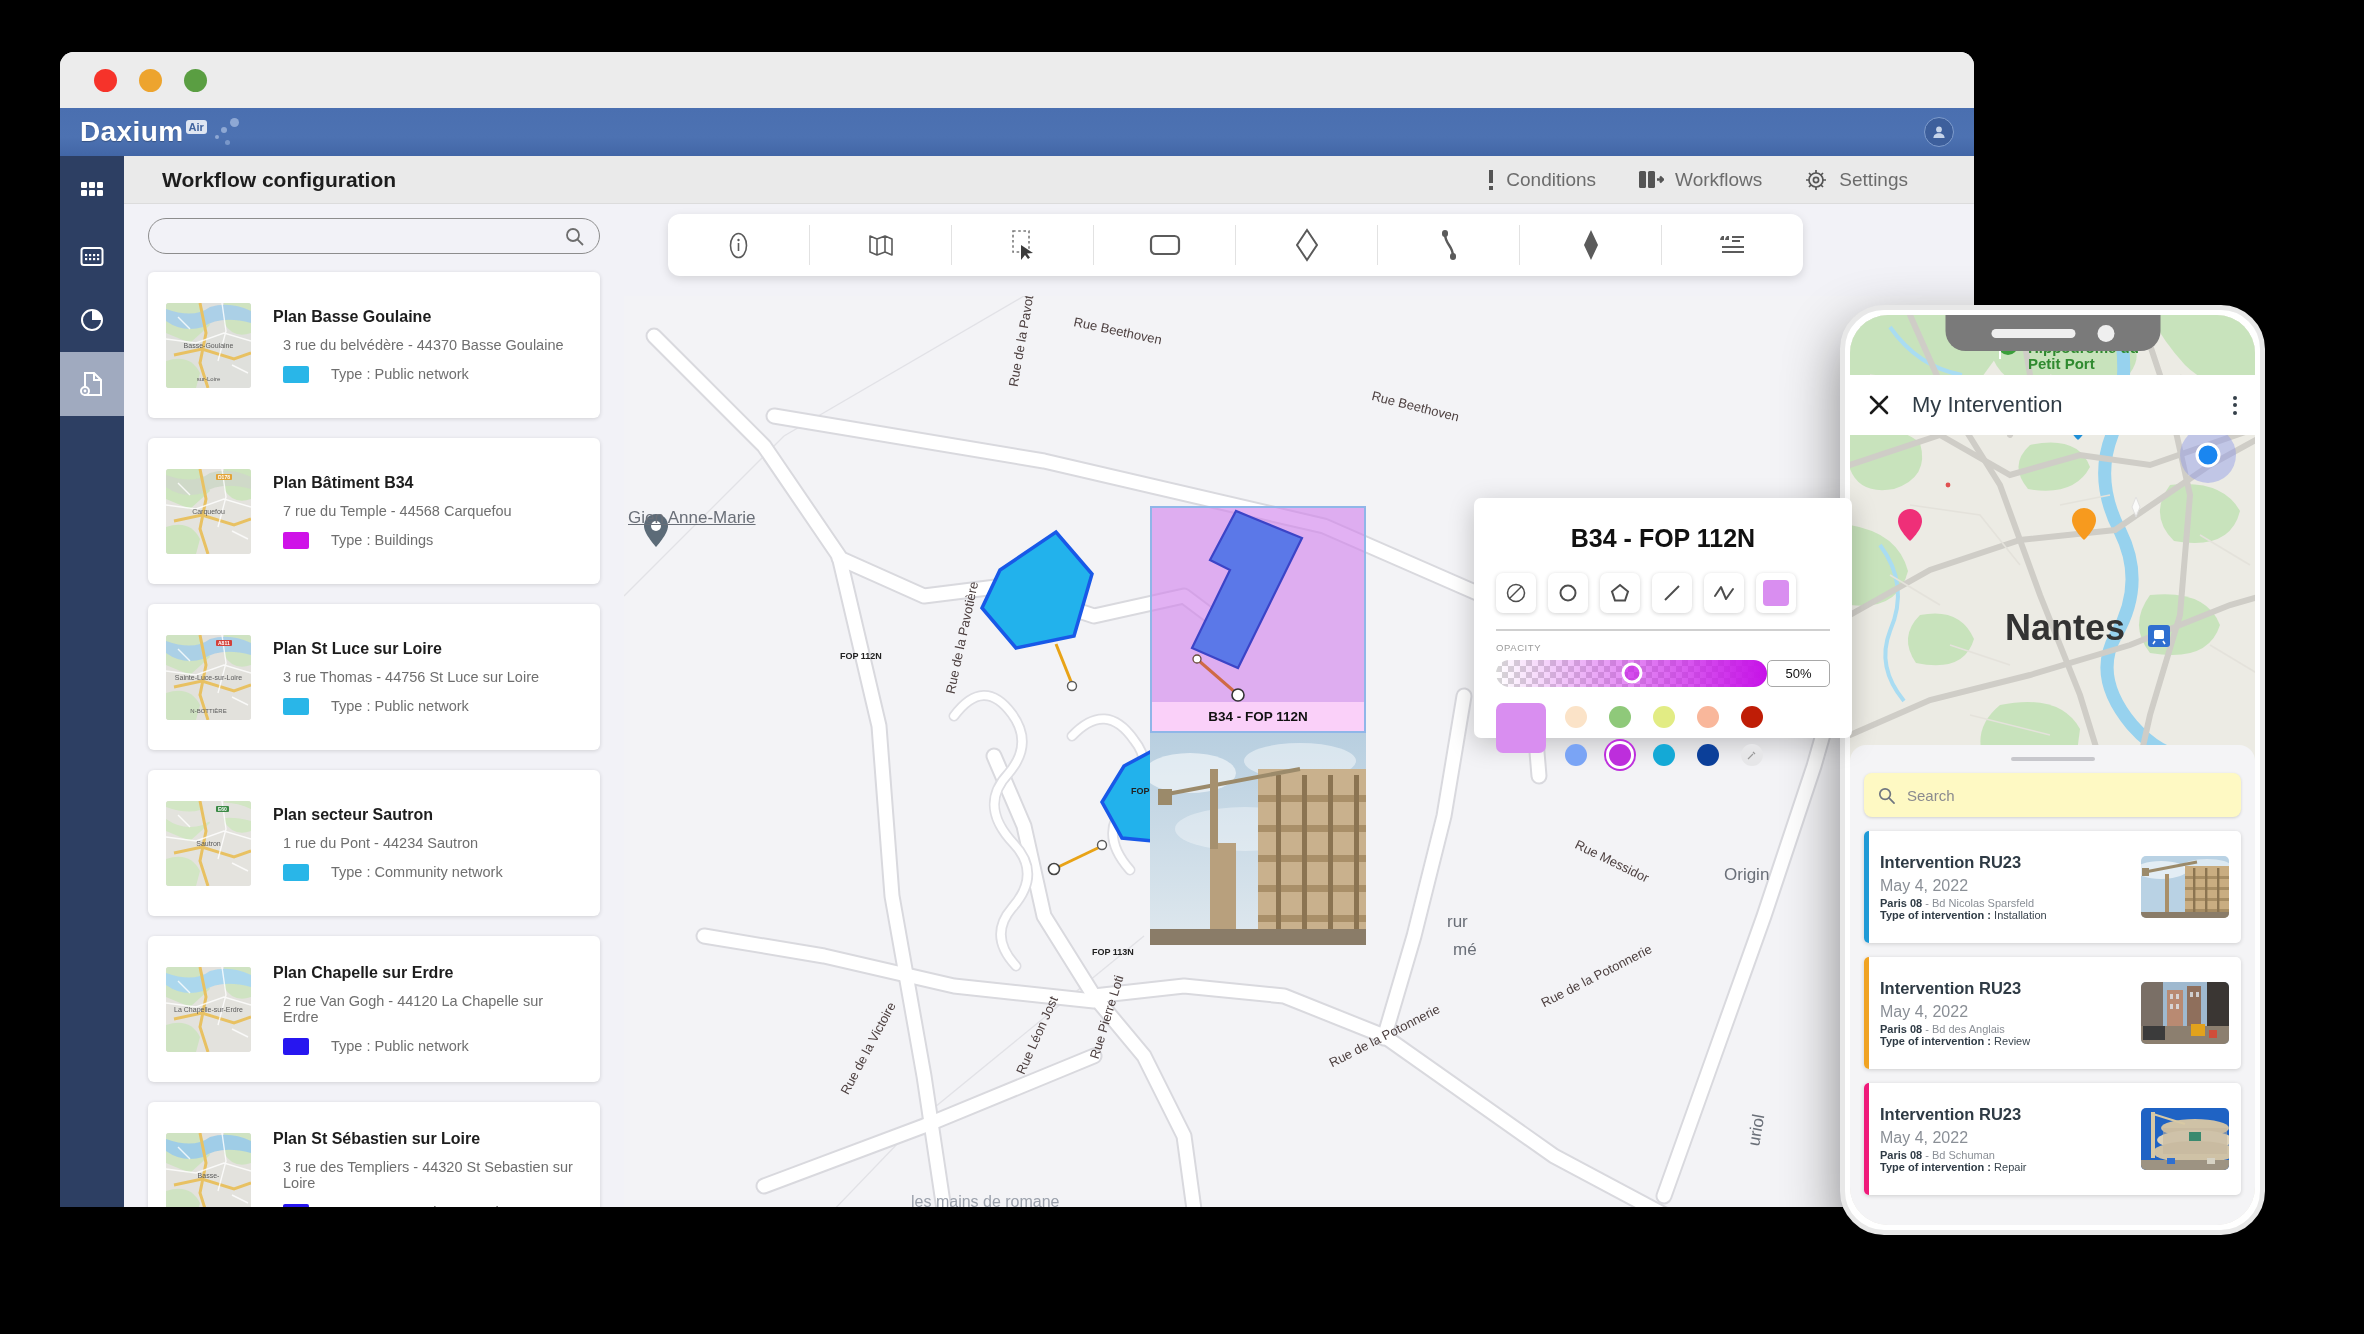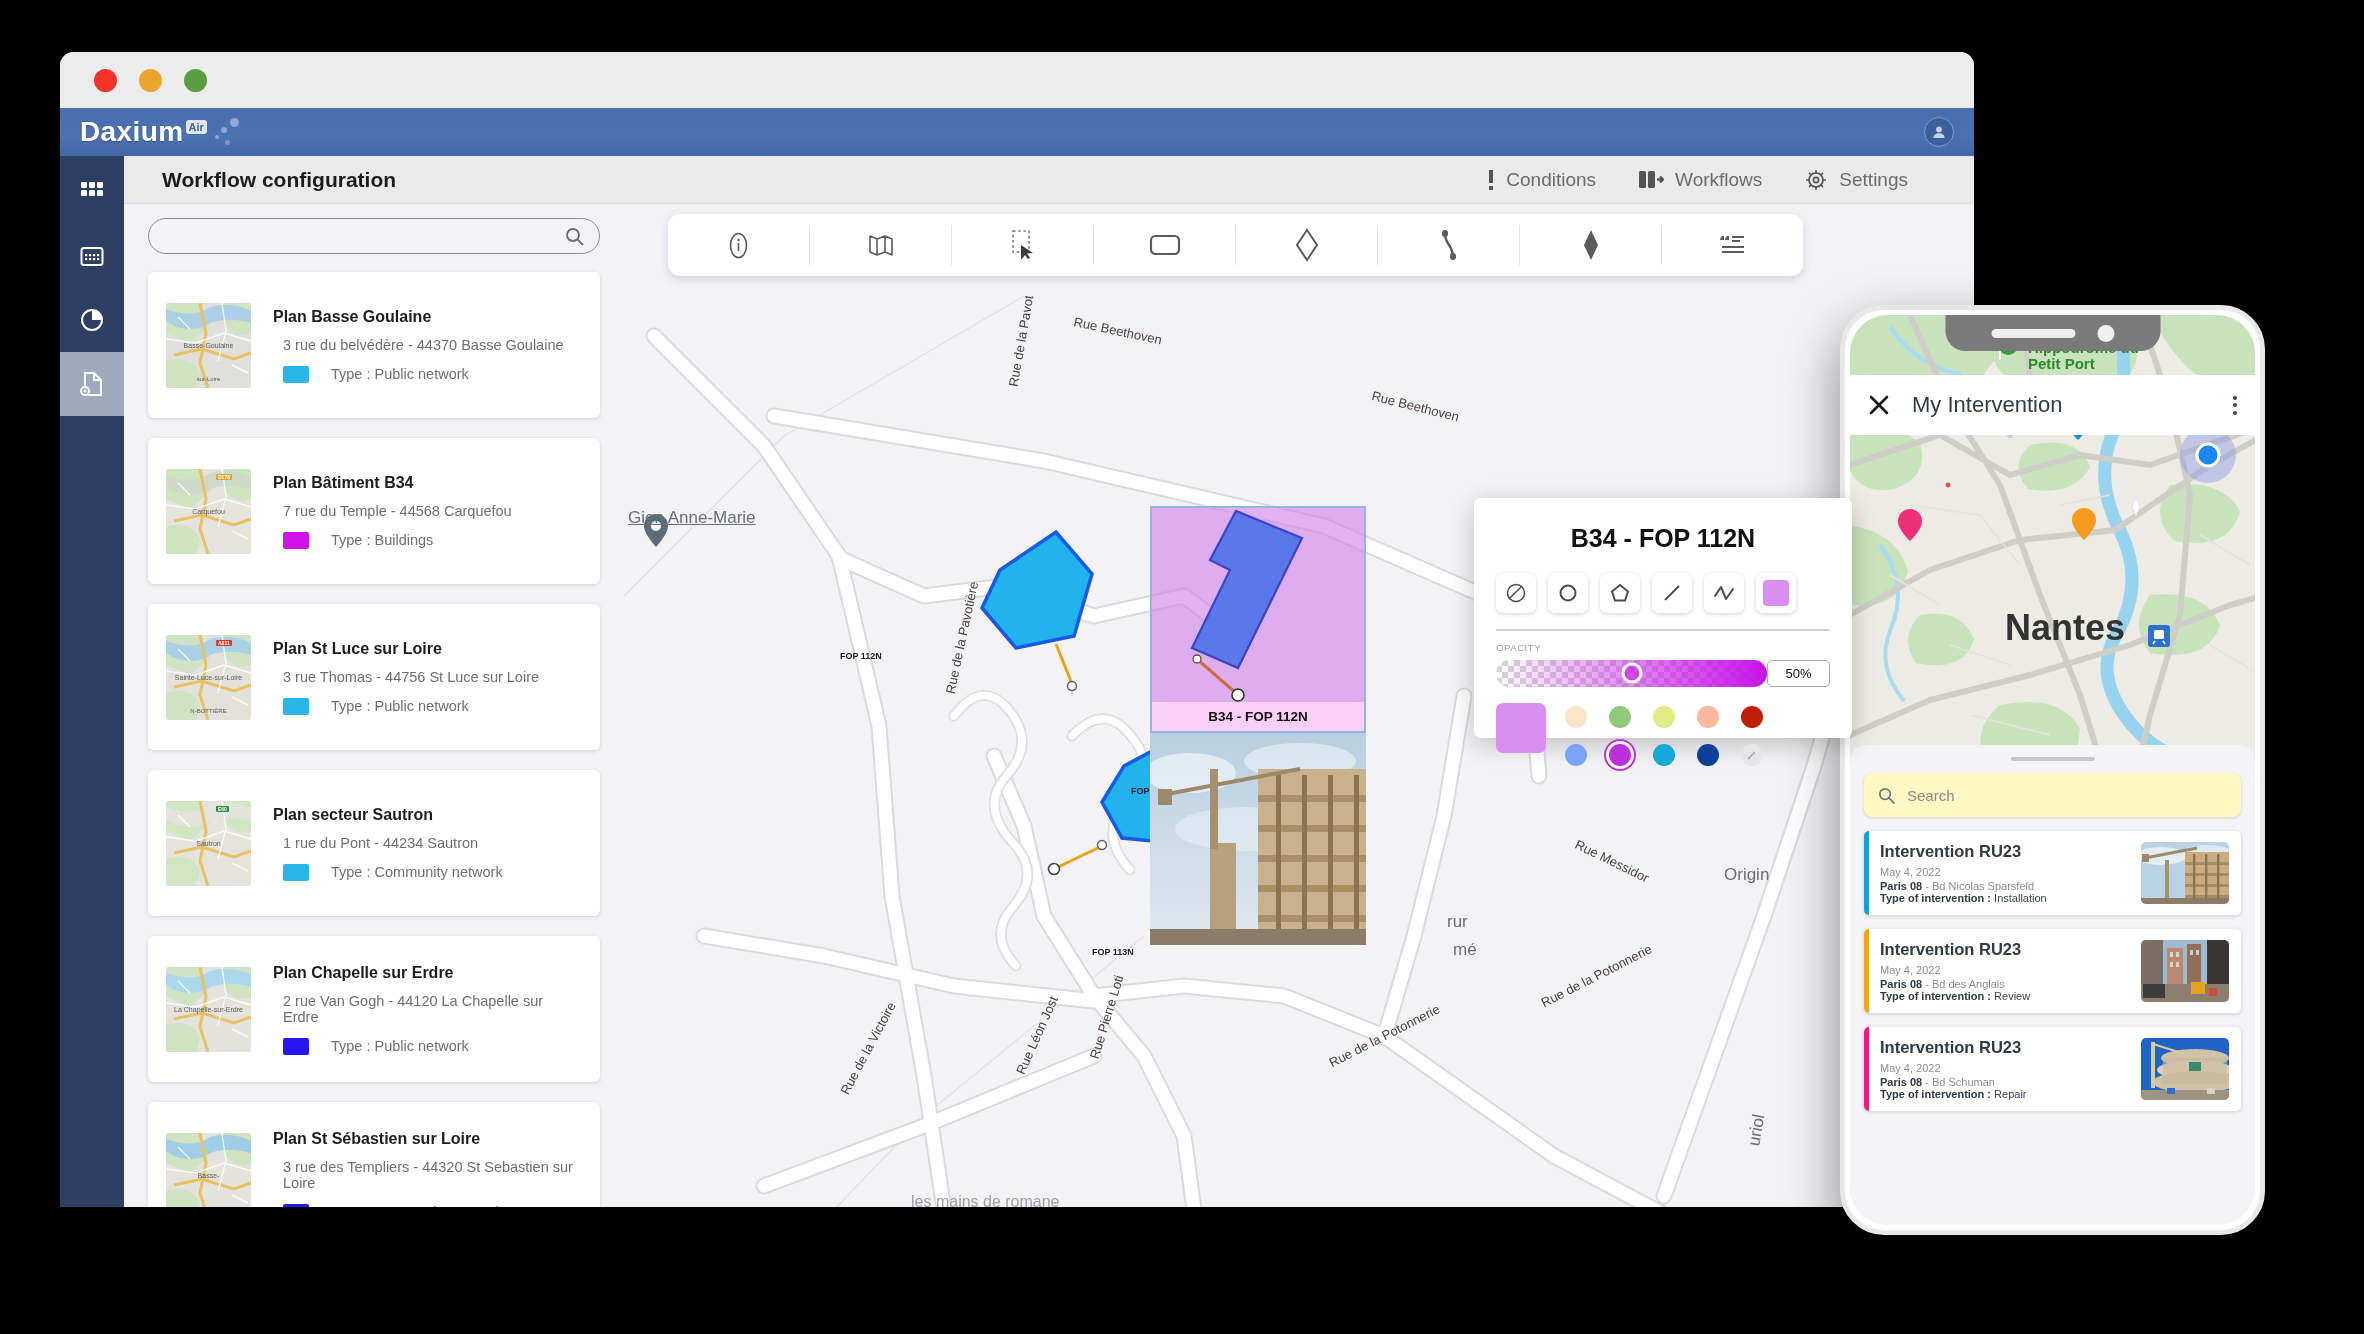--- a/index.html
+++ b/index.html
@@ -148,26 +148,26 @@
   .mpin{ position:absolute; width:24px; height:32px;}
 
   .ph-sheet{ position:absolute; left:0; right:0; top:430px; bottom:0; background:#f4f4f6;
     border-radius:16px 16px 0 0; padding:10px 14px 0;}
   .grabber{ width:84px; height:4px; border-radius:2px; background:#c7c7cc; margin:2px auto 12px;}
   .ph-search{ height:44px; background:#fef9c3; border-radius:8px; box-shadow:0 1px 3px rgba(0,0,0,.15);
     display:flex; align-items:center; padding:0 14px; margin-bottom:14px; gap:12px;}
   .ph-search span{ color:#8a8a8f; font-size:15px;}
 
   .int-card{ background:#fff; border-radius:5px; box-shadow:0 1px 4px rgba(0,0,0,.16);
-    height:84px; margin-bottom:14px; display:flex; align-items:center; padding:0 12px 0 0;
+    height:112px; margin-bottom:14px; display:flex; align-items:center; padding:0 12px 0 0;
     position:relative; overflow:hidden;}
   .int-bar{ position:absolute; left:0; top:0; bottom:0; width:5px;}
   .int-text{ margin-left:16px; flex:1; min-width:0;}
   .int-title{ font-size:16.5px; font-weight:bold; color:#2f3b45; margin-bottom:5px;}
-  .int-date{ font-size:11px; color:#8a8f96; margin-bottom:2px;}
+  .int-date{ font-size:16px; color:#8a8f96; margin-bottom:2px;}
   .int-loc{ font-size:11px; color:#8a8f96;}
   .int-loc b{ color:#2f3b45;}
   .int-type{ font-size:11px; color:#3b464f; }
   .int-type b{ color:#2f3b45;}
   .int-thumb{ width:88px; height:62px; border-radius:5px; overflow:hidden; flex:0 0 88px;}
 </style>
 </head>
 <body>
 
 <div id="desktop-window">

